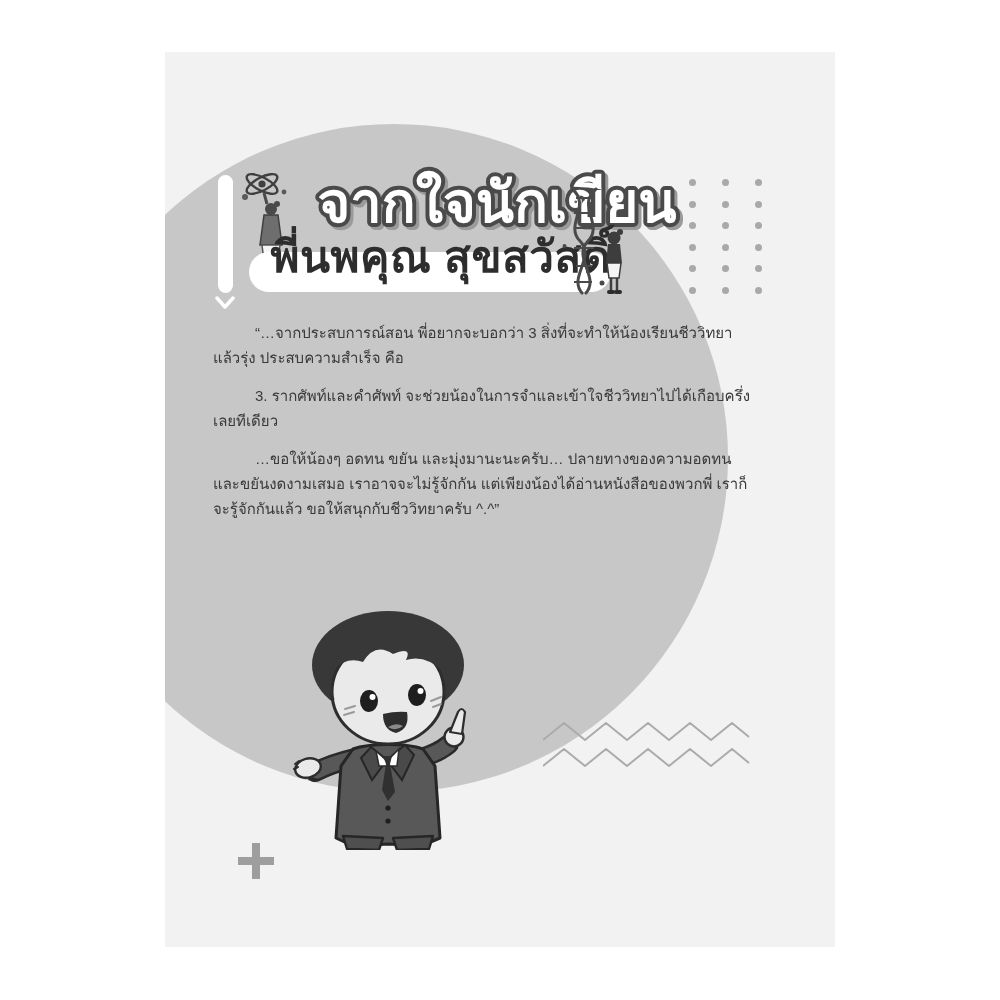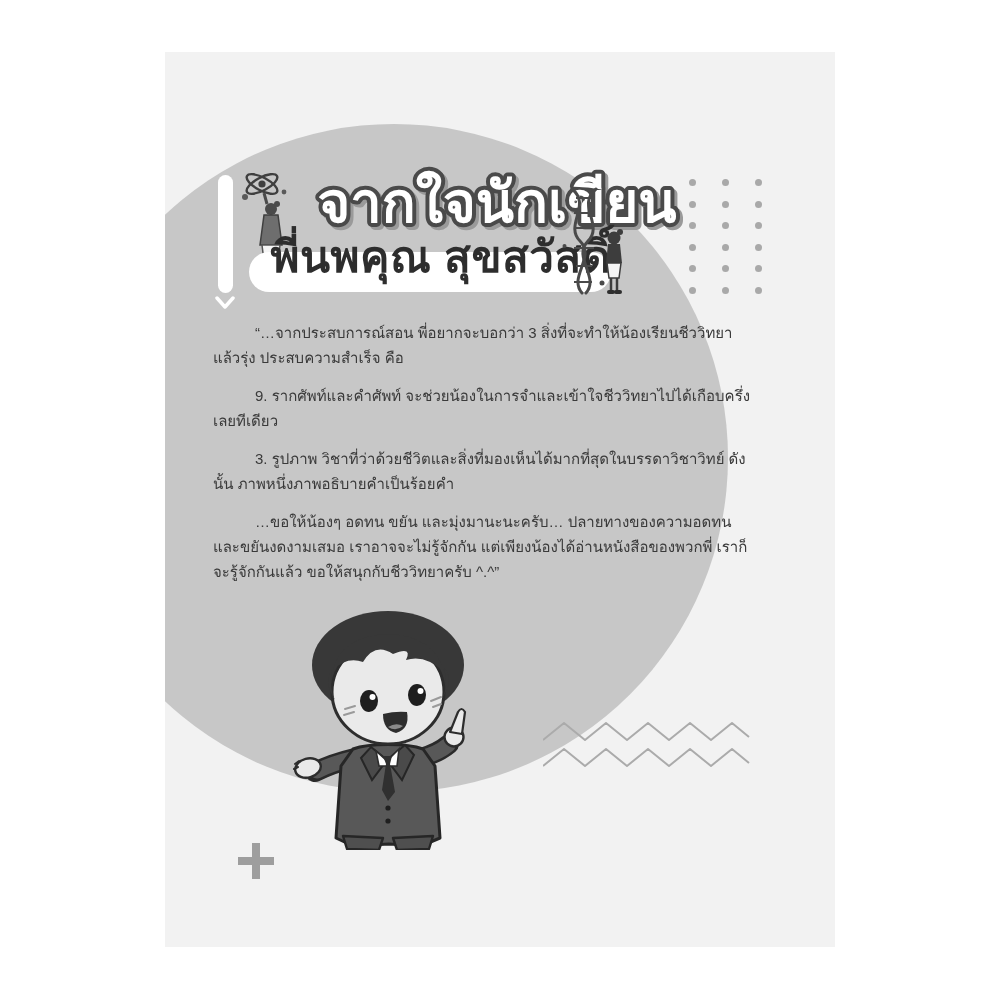--- a/index.html
+++ b/index.html
@@ -119,22 +119,21 @@
           <span class="dot"></span>
           <span class="dot"></span>
           <span class="dot"></span>
           <span class="dot"></span>
           <span class="dot"></span>
         </div>
     </div>
 
     <div class="content">
       <p>“…จากประสบการณ์สอน พี่อยากจะบอกว่า 3 สิ่งที่จะทำให้น้องเรียนชีววิทยาแล้วรุ่ง ประสบความสำเร็จ คือ</p>
-      <p>9. รากศัพท์และคำศัพท์ จะช่วยน้องในการจำและเข้าใจชีววิทยาไปได้เกือบครึ่งเลยทีเดียว</p>
-      <p>3. รูปภาพ วิชาที่ว่าด้วยชีวิตและสิ่งที่มองเห็นได้มากที่สุดในบรรดาวิชาวิทย์ ดังนั้น ภาพหนึ่งภาพอธิบายคำเป็นร้อยคำ</p>
+      <p>3. รากศัพท์และคำศัพท์ จะช่วยน้องในการจำและเข้าใจชีววิทยาไปได้เกือบครึ่งเลยทีเดียว</p>
       <p>…ขอให้น้องๆ อดทน ขยัน และมุ่งมานะนะครับ… ปลายทางของความอดทนและขยันงดงามเสมอ เราอาจจะไม่รู้จักกัน แต่เพียงน้องได้อ่านหนังสือของพวกพี่ เราก็จะรู้จักกันแล้ว ขอให้สนุกกับชีววิทยาครับ ^.^”</p>
     </div>
 
     <svg class="zigzag" width="208" height="50" viewBox="0 0 208 50">
       <g fill="none" stroke="var(--zigzag-color)" stroke-width="2" stroke-linejoin="round">
         <polyline points="0,20 21,3 42,20 63,3 84,20 105,3 126,20 147,3 168,20 189,3 206,17"></polyline>
         <polyline points="0,46 21,29 42,46 63,29 84,46 105,29 126,46 147,29 168,46 189,29 206,43"></polyline>
       </g>
     </svg>
 

